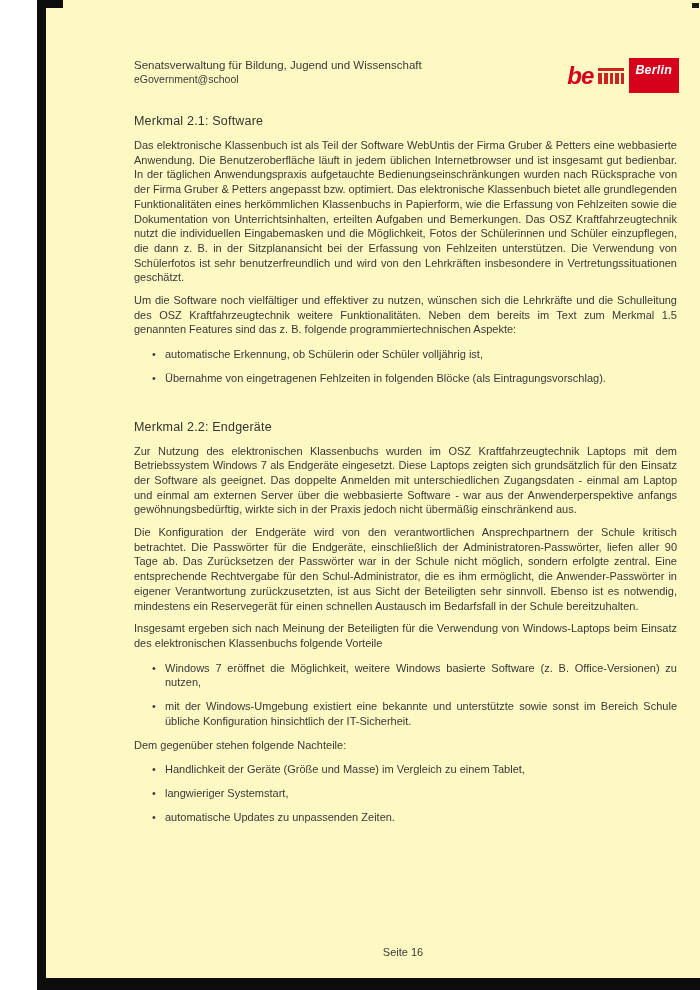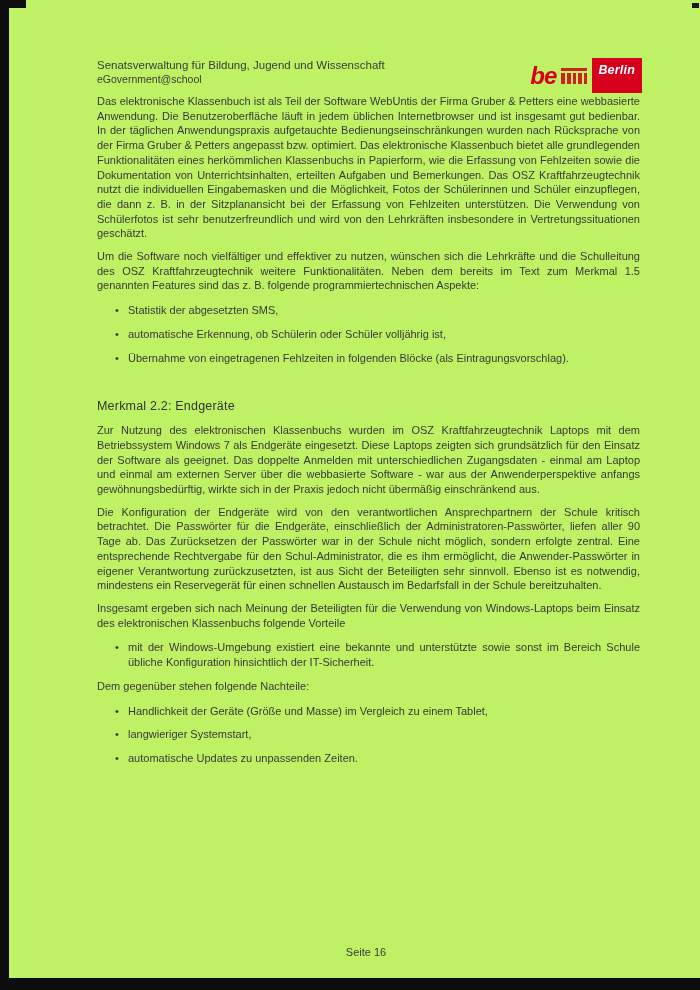--- a/index.html
+++ b/index.html
@@ -6,21 +6,22 @@
   body {
     width: 700px; height: 990px;
     background: #ffffff;
     font-family: "Liberation Sans", sans-serif;
     color: #383838;
     position: relative;
     overflow: hidden;
   }
   .page {
     position: absolute; inset: 0;
-    background: #bef264;
+    background: #fef9c3;
+    margin-left: 37px;
   }
   
   .scan-left   { position: absolute; left: 0; top: 0; width: 9px; height: 990px; background: #0d0d0d; }
   .scan-bottom { position: absolute; left: 0; bottom: 0; width: 700px; height: 12px; background: #0d0d0d; }
   .scan-tl     { position: absolute; left: 0; top: 0; width: 26px; height: 8px; background: #0d0d0d; }
   .scan-tr     { position: absolute; right: 1px; top: 3px; width: 7px; height: 5px; background: #1a1a1a; }
 
   .content {
     position: absolute; left: 97px; top: 58px; width: 543px;
   }
@@ -106,33 +107,34 @@
               <span class="gate-col"></span>
               <span class="gate-col"></span>
               <span class="gate-col"></span>
           </span>
         </span>
         <span class="berlin-badge">Berlin</span>
       </div>
     </div>
 
 
+    <h2 class="section-heading first">Merkmal 2.1: Software</h2>
     <p class="body">Das elektronische Klassenbuch ist als Teil der Software WebUntis der Firma Gruber &amp; Petters eine webbasierte Anwendung. Die Benutzeroberfläche läuft in jedem üblichen Internetbrowser und ist insgesamt gut bedienbar. In der täglichen Anwendungspraxis aufgetauchte Bedienungseinschränkungen wurden nach Rücksprache von der Firma Gruber &amp; Petters angepasst bzw. optimiert. Das elektronische Klassenbuch bietet alle grundlegenden Funktionalitäten eines herkömmlichen Klassenbuchs in Papierform, wie die Erfassung von Fehlzeiten sowie die Dokumentation von Unterrichtsinhalten, erteilten Aufgaben und Bemerkungen. Das OSZ Kraftfahrzeugtechnik nutzt die individuellen Eingabemasken und die Möglichkeit, Fotos der Schülerinnen und Schüler einzupflegen, die dann z. B. in der Sitzplanansicht bei der Erfassung von Fehlzeiten unterstützen. Die Verwendung von Schülerfotos ist sehr benutzerfreundlich und wird von den Lehrkräften insbesondere in Vertretungssituationen geschätzt.</p>
     <p class="body">Um die Software noch vielfältiger und effektiver zu nutzen, wünschen sich die Lehrkräfte und die Schulleitung des OSZ Kraftfahrzeugtechnik weitere Funktionalitäten. Neben dem bereits im Text zum Merkmal 1.5 genannten Features sind das z. B. folgende programmiertechnischen Aspekte:</p>
     <ul class="bullets">
-      <li>Statistik der abgesetzten SMS,</li>
       <li>automatische Erkennung, ob Schülerin oder Schüler volljährig ist,</li>
       <li>Übernahme von eingetragenen Fehlzeiten in folgenden Blöcke (als Eintragungsvorschlag).</li>
     </ul>
 
     <h2 class="section-heading">Merkmal 2.2: Endgeräte</h2>
     <p class="body">Zur Nutzung des elektronischen Klassenbuchs wurden im OSZ Kraftfahrzeugtechnik Laptops mit dem Betriebssystem Windows 7 als Endgeräte eingesetzt. Diese Laptops zeigten sich grundsätzlich für den Einsatz der Software als geeignet. Das doppelte Anmelden mit unterschiedlichen Zugangsdaten - einmal am Laptop und einmal am externen Server über die webbasierte Software - war aus der Anwenderperspektive anfangs gewöhnungsbedürftig, wirkte sich in der Praxis jedoch nicht übermäßig einschränkend aus.</p>
     <p class="body">Die Konfiguration der Endgeräte wird von den verantwortlichen Ansprechpartnern der Schule kritisch betrachtet. Die Passwörter für die Endgeräte, einschließlich der Administratoren-Passwörter, liefen aller 90 Tage ab. Das Zurücksetzen der Passwörter war in der Schule nicht möglich, sondern erfolgte zentral. Eine entsprechende Rechtvergabe für den Schul-Administrator, die es ihm ermöglicht, die Anwender-Passwörter in eigener Verantwortung zurückzusetzten, ist aus Sicht der Beteiligten sehr sinnvoll. Ebenso ist es notwendig, mindestens ein Reservegerät für einen schnellen Austausch im Bedarfsfall in der Schule bereitzuhalten.</p>
     <p class="body lead">Insgesamt ergeben sich nach Meinung der Beteiligten für die Verwendung von Windows-Laptops beim Einsatz des elektronischen Klassenbuchs folgende Vorteile</p>
     <ul class="bullets">
+      <li>Windows 7 eröffnet die Möglichkeit, weitere Windows basierte Software (z. B. Office-Versionen) zu nutzen,</li>
       <li>mit der Windows-Umgebung existiert eine bekannte und unterstützte sowie sonst im Bereich Schule übliche Konfiguration hinsichtlich der IT-Sicherheit.</li>
     </ul>
     <p class="body lead">Dem gegenüber stehen folgende Nachteile:</p>
     <ul class="bullets">
       <li>Handlichkeit der Geräte (Größe und Masse) im Vergleich zu einem Tablet,</li>
       <li>langwieriger Systemstart,</li>
       <li>automatische Updates zu unpassenden Zeiten.</li>
     </ul>
 
   </div>

